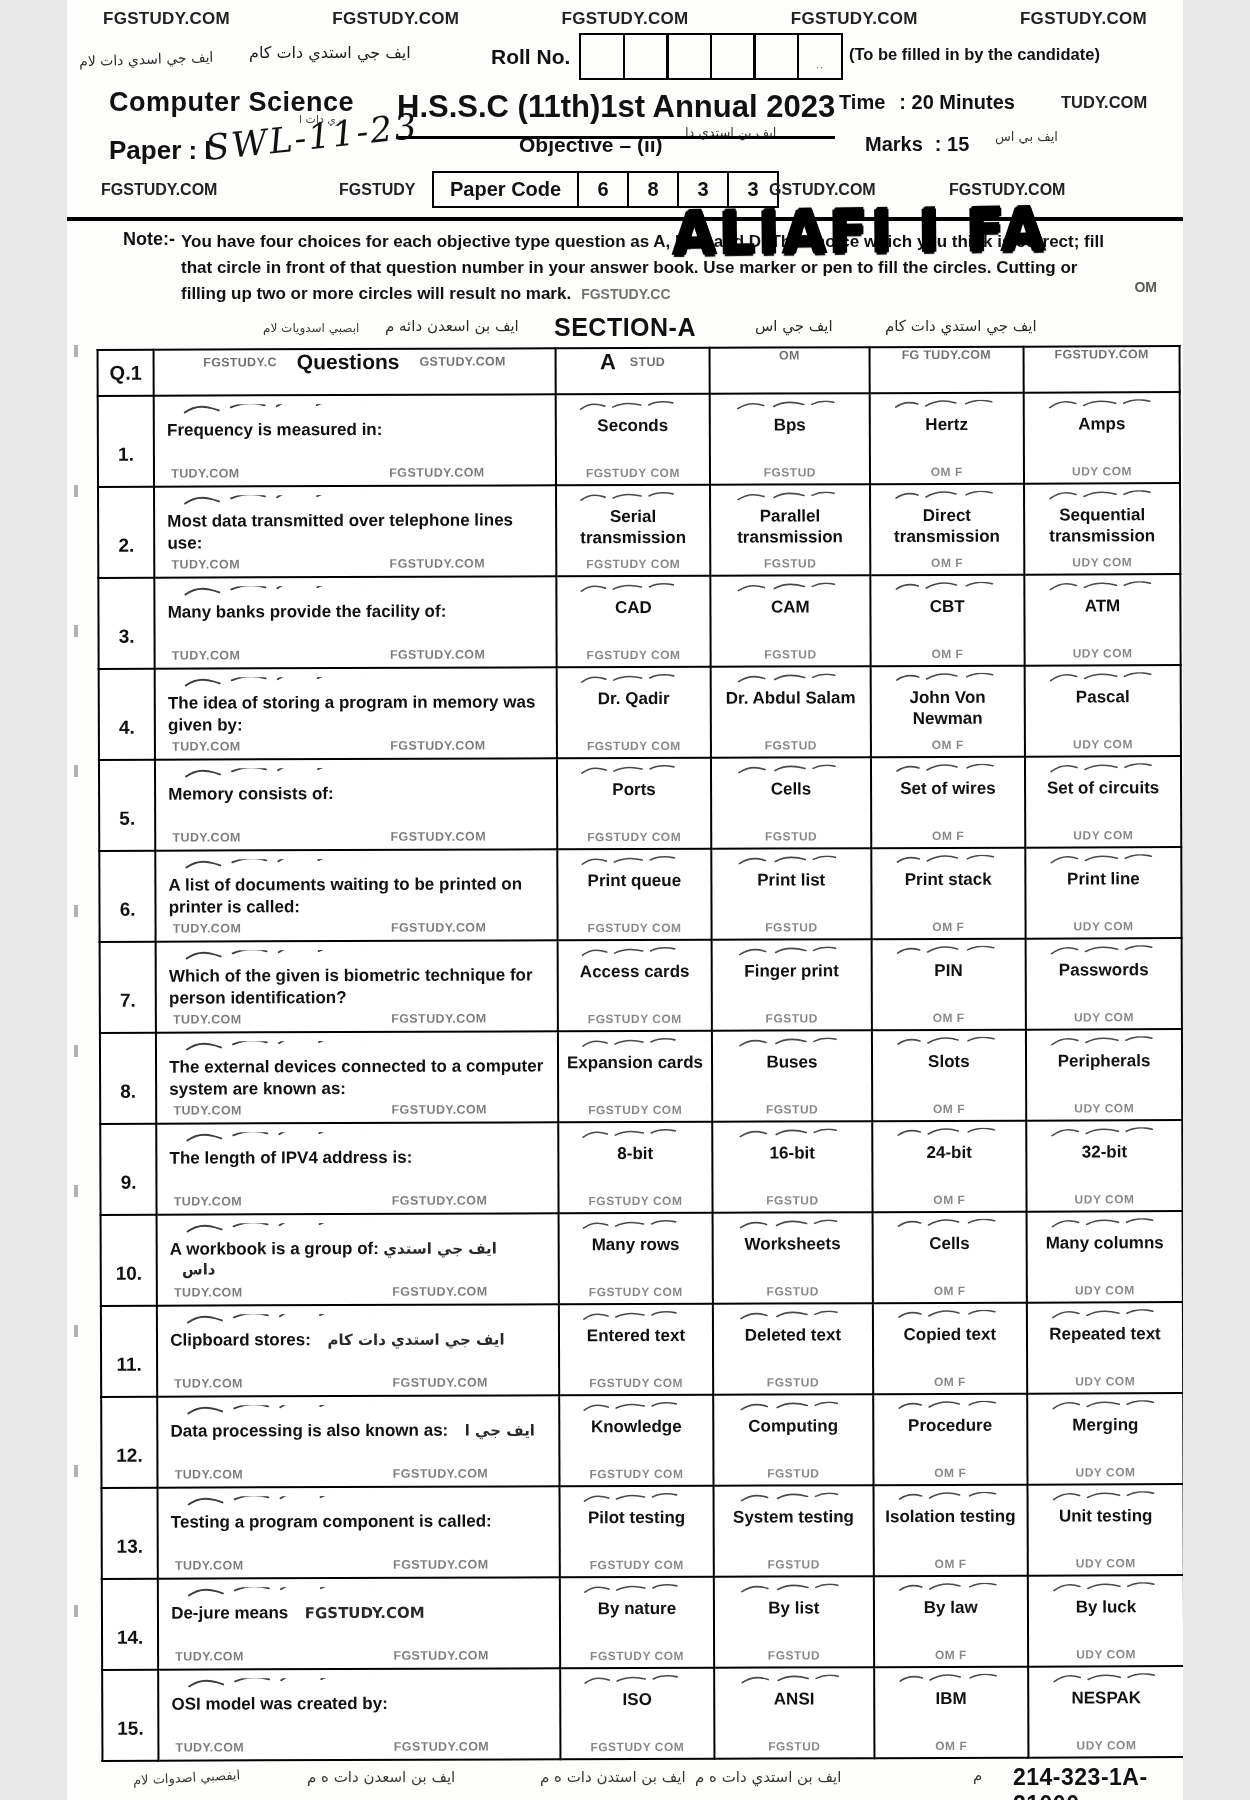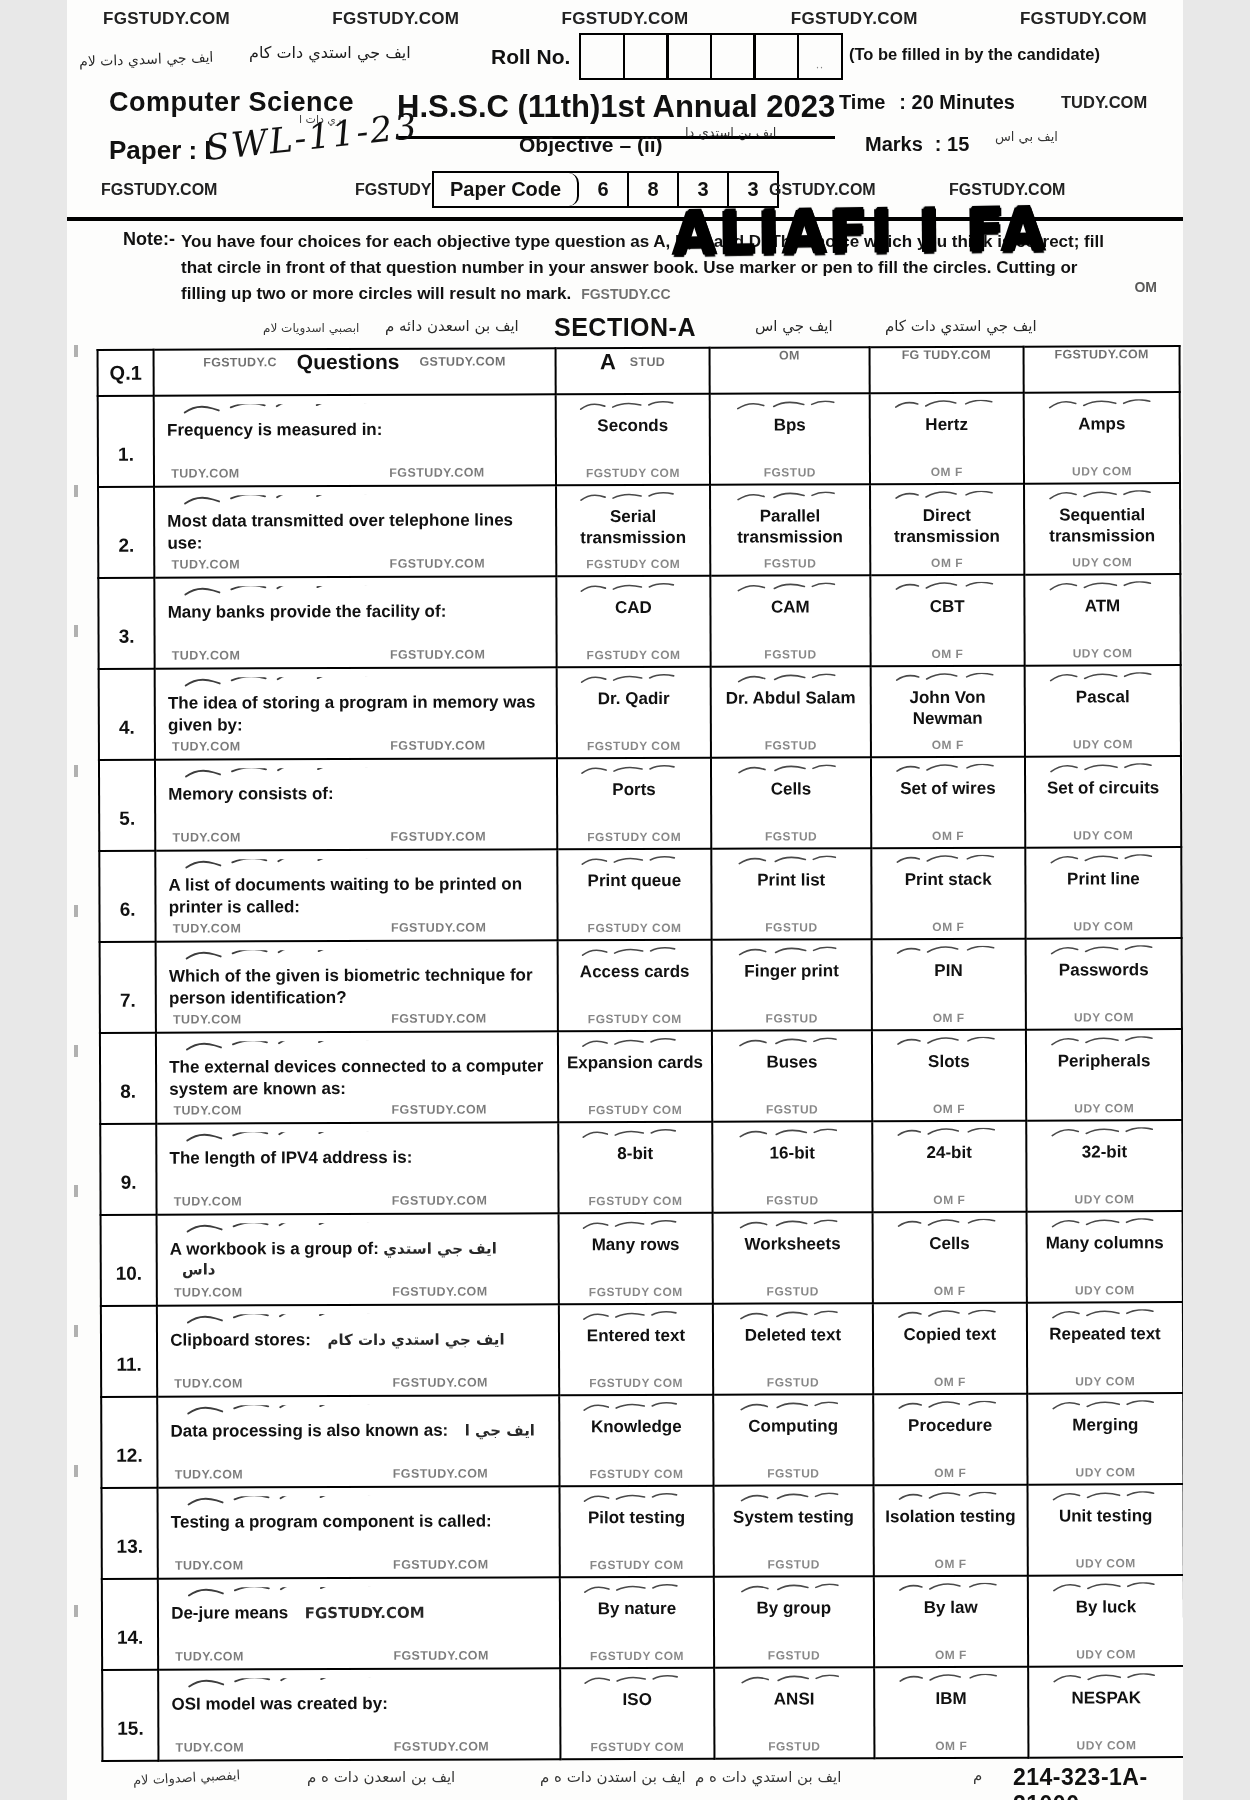--- a/index.html
+++ b/index.html
@@ -44,23 +44,23 @@
   .paper-u0{position:absolute; left:232px; top:-12px; font-size:11px; opacity:.8;}
   .objective{position:absolute; left:452px; top:8px; font-size:21px; font-weight:800;}
   .paper-u1{position:absolute; left:618px; top:0px; font-size:13px; opacity:.85;}
   .marks-wrap{position:absolute; left:798px; top:8px; font-size:20px; font-weight:800;}
   .marks-wrap .sep{display:inline-block; width:12px;}
   .paper-u2{position:absolute; left:928px; top:4px; font-size:13px; opacity:.85;}
 
   
   .code-row{position:relative; height:42px; margin-top:2px;}
   .code-wm1{position:absolute; left:34px; top:10px; font-size:16px; font-weight:700;}
-  .code-wm2{position:absolute; left:272px; top:10px; font-size:16px; font-weight:700;margin-left:16px;}
+  .code-wm2{position:absolute; left:272px; top:10px; font-size:16px; font-weight:700;}
   .code-box{position:absolute; left:365px; top:0; display:flex; border:2.5px solid #000;}
-  .code-label{padding:5px 16px; font-size:20px; font-weight:800; border-right:2.5px solid #000;border-radius:10px;}
+  .code-label{padding:5px 16px; font-size:20px; font-weight:800; border-right:2.5px solid #000;}
   .digit{width:48px; display:flex; align-items:center; justify-content:center;
     font-size:20px; font-weight:800; border-right:2.5px solid #000;}
   .digit:last-child{border-right:none;}
   .code-wm3{position:absolute; left:702px; top:10px; font-size:16px; font-weight:700;}
   .code-wm4{position:absolute; left:882px; top:10px; font-size:16px; font-weight:700;}
   .rule{border:none; border-top:4px solid #000; margin:4px 0 0 0;}
 
   
   .note{position:relative; padding:8px 40px 0 50px; min-height:84px;}
   .note-inner{display:flex;}
@@ -878,21 +878,21 @@
       <svg class="scrib-s" width="110" height="11" viewBox="0 0 110 11">
         <path d="M3 8 q10 -8 24 -3 m8 1 q12 -6 28 -2 m8 0 q10 -5 24 -2" fill="none" stroke="#1c1c1c" stroke-width="1.6" stroke-linecap="round"></path>
       </svg>
       <div class="opt">By nature</div>
       <div class="owm">FGSTUDY COM</div>
     </td>
     <td class="c-opt">
       <svg class="scrib-s" width="110" height="11" viewBox="0 0 110 11">
         <path d="M3 8 q12 -8 26 -3 m10 1 q12 -7 30 -2 m8 0 q10 -5 22 -2" fill="none" stroke="#1c1c1c" stroke-width="1.6" stroke-linecap="round"></path>
       </svg>
-      <div class="opt">By group</div>
+      <div class="opt">By list</div>
       <div class="owm">FGSTUD</div>
     </td>
     <td class="c-opt">
       <svg class="scrib-s" width="110" height="11" viewBox="0 0 110 11">
         <path d="M4 7 q10 -7 22 -3 m8 2 q14 -8 30 -3 m10 1 q12 -6 26 -2" fill="none" stroke="#1c1c1c" stroke-width="1.6" stroke-linecap="round"></path>
       </svg>
       <div class="opt">By law</div>
       <div class="owm">OM      F</div>
     </td>
     <td class="c-opt">

